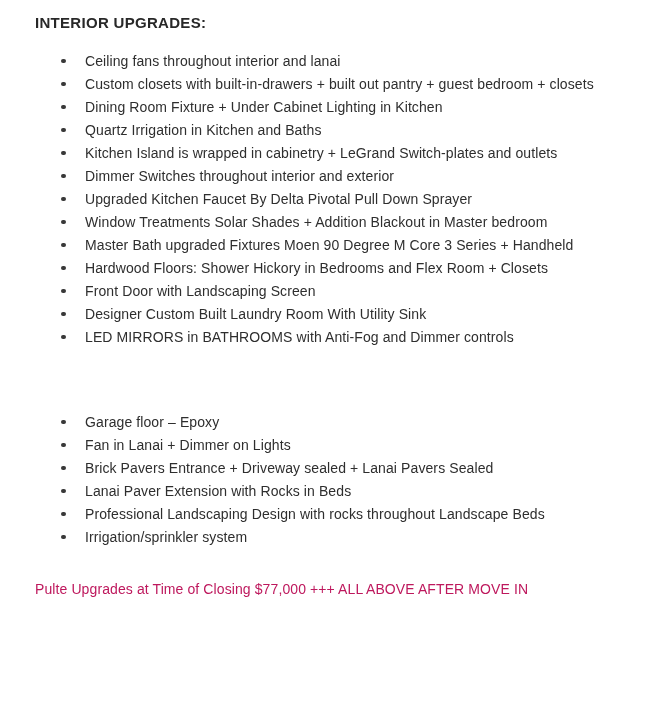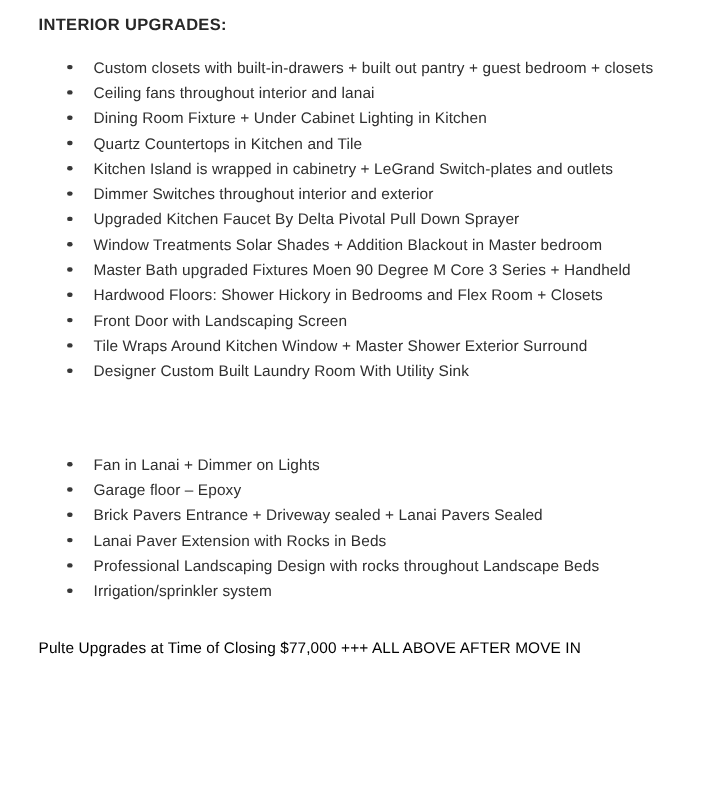--- a/index.html
+++ b/index.html
@@ -56,54 +56,54 @@
     border-radius: 50%;
     background: #383838;
   }
   .section-gap {
     height: 40px;
   }
   .footer-note {
     margin-top: 37px;
     font-size: 14px;
     letter-spacing: 0.1px;
-    color: #000000;
+    color: #be185d;
     line-height: 16px;
   }
 </style>
 </head>
 <body>
 
 <div class="doc">
 
   <div class="section">
     <h1 class="section-heading">INTERIOR UPGRADES:</h1>
     <ul class="upgrade-list">
+        <li>Ceiling fans throughout interior and lanai</li>
         <li>Custom closets with built-in-drawers + built out pantry + guest bedroom + closets</li>
-        <li>Ceiling fans throughout interior and lanai</li>
         <li>Dining Room Fixture + Under Cabinet Lighting in Kitchen</li>
-        <li>Quartz Countertops in Kitchen and Tile</li>
+        <li>Quartz Irrigation in Kitchen and Baths</li>
         <li>Kitchen Island is wrapped in cabinetry + LeGrand Switch-plates and outlets</li>
         <li>Dimmer Switches throughout interior and exterior</li>
         <li>Upgraded Kitchen Faucet By Delta Pivotal Pull Down Sprayer</li>
         <li>Window Treatments Solar Shades + Addition Blackout in Master bedroom</li>
         <li>Master Bath upgraded Fixtures Moen 90 Degree M Core 3 Series + Handheld</li>
         <li>Hardwood Floors: Shower Hickory in Bedrooms and Flex Room + Closets</li>
         <li>Front Door with Landscaping Screen</li>
-        <li>Tile Wraps Around Kitchen Window + Master Shower Exterior Surround</li>
         <li>Designer Custom Built Laundry Room With Utility Sink</li>
+        <li>LED MIRRORS in BATHROOMS with Anti-Fog and Dimmer controls</li>
       </ul>
   </div>
 
   <div class="section-gap"></div>
 
   <div class="section">
     <ul class="upgrade-list">
+        <li>Garage floor – Epoxy</li>
         <li>Fan in Lanai + Dimmer on Lights</li>
-        <li>Garage floor – Epoxy</li>
         <li>Brick Pavers Entrance + Driveway sealed + Lanai Pavers Sealed</li>
         <li>Lanai Paver Extension with Rocks in Beds</li>
         <li>Professional Landscaping Design with rocks throughout Landscape Beds</li>
         <li>Irrigation/sprinkler system</li>
       </ul>
   </div>
 
   <div class="footer-note">Pulte Upgrades at Time of Closing $77,000 +++ ALL ABOVE AFTER MOVE IN</div>
 
 </div>

